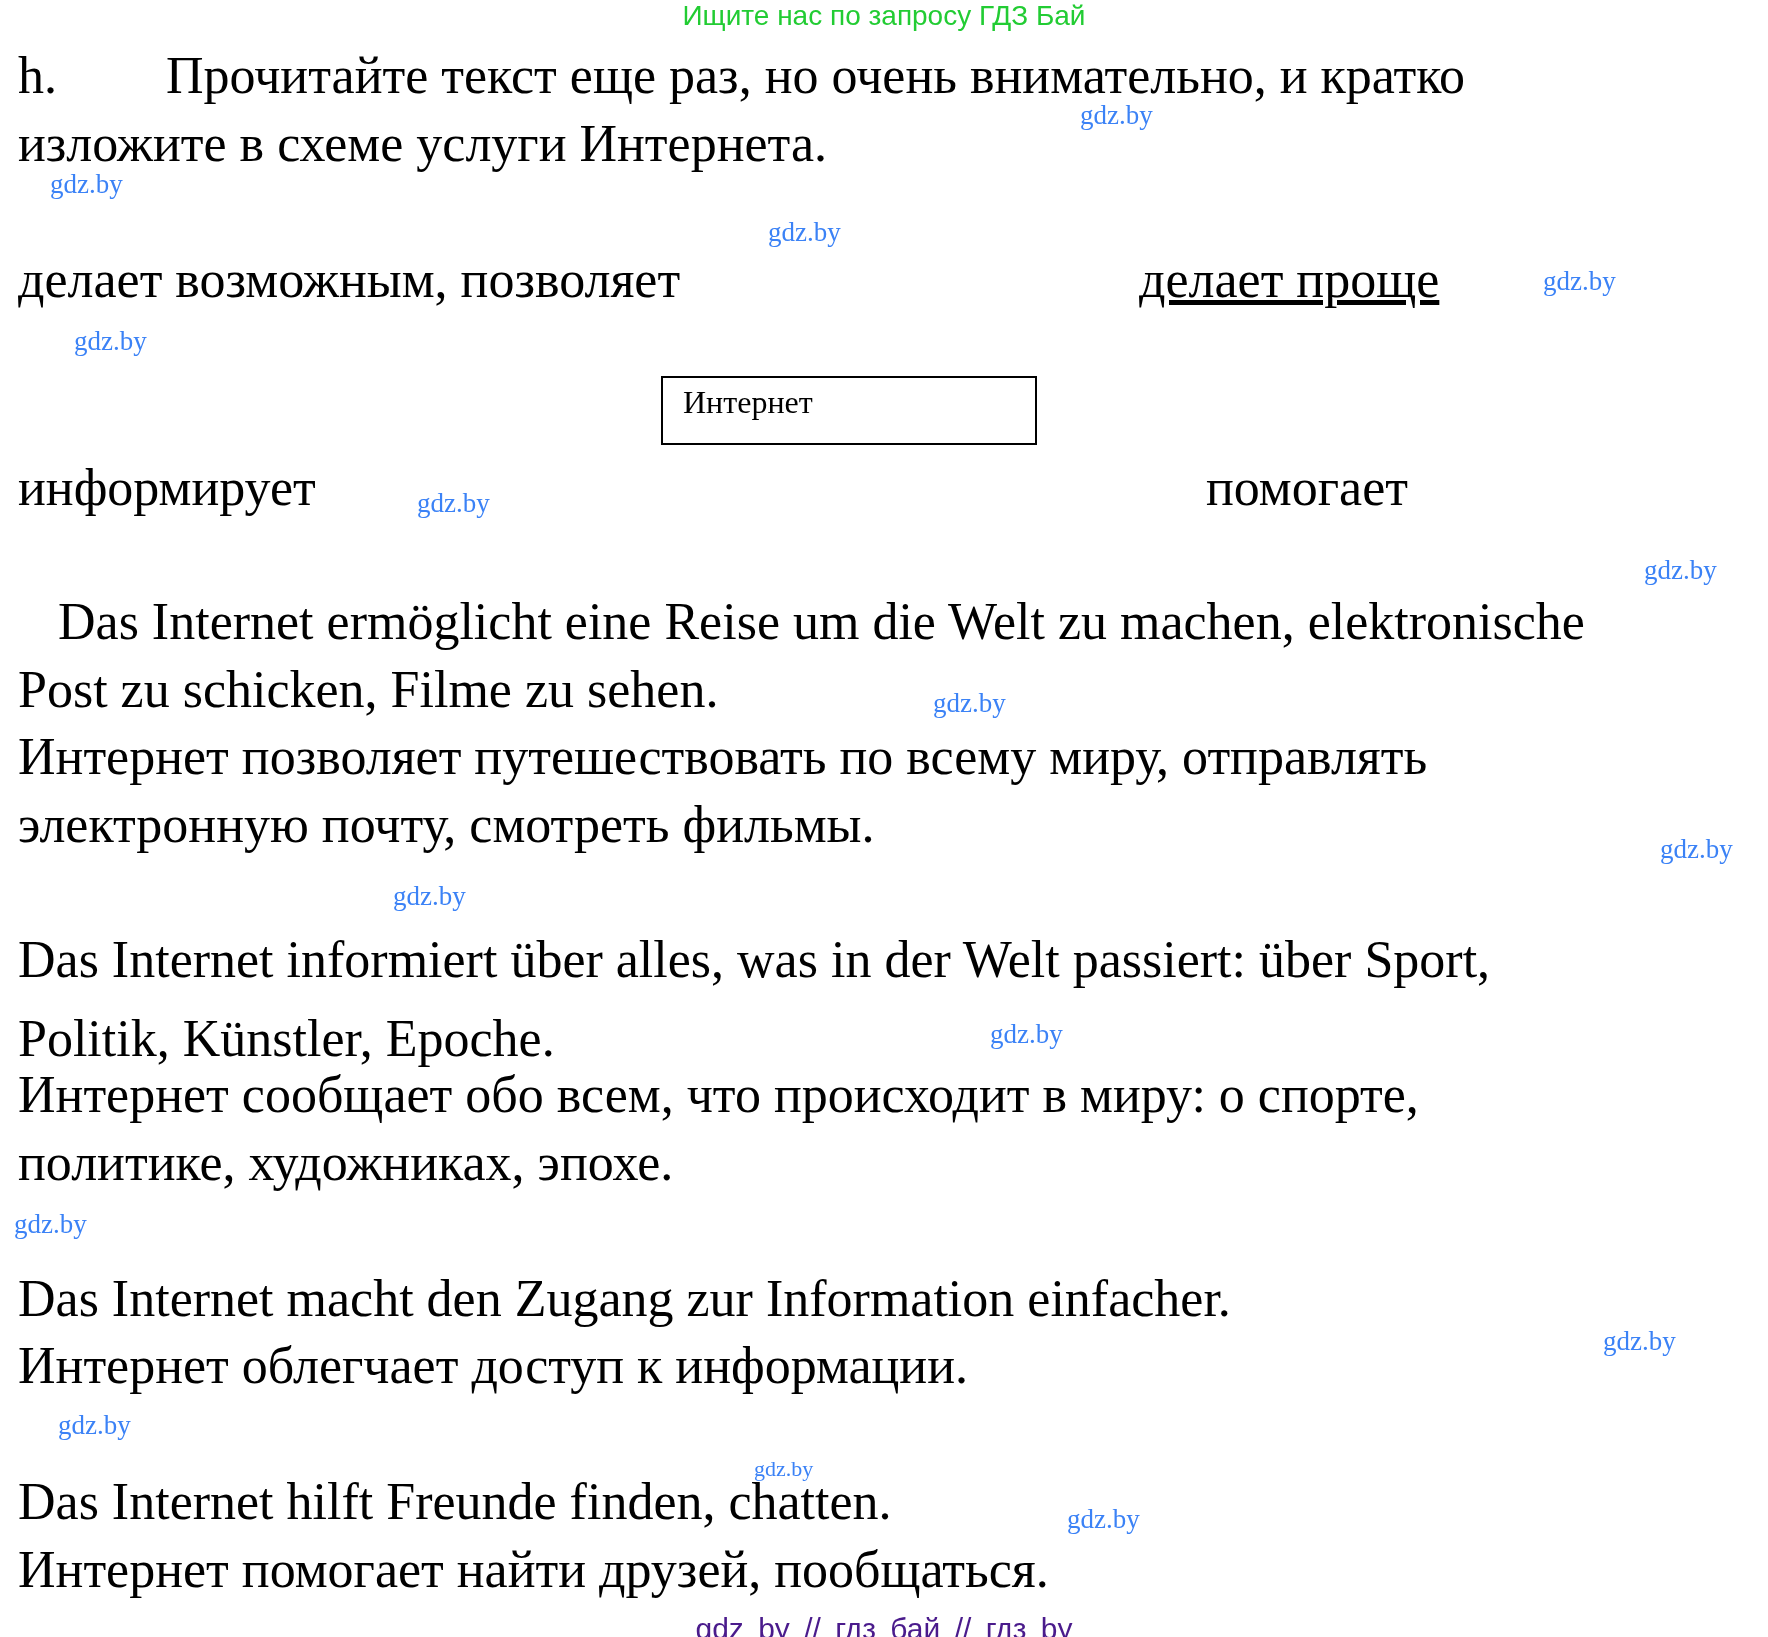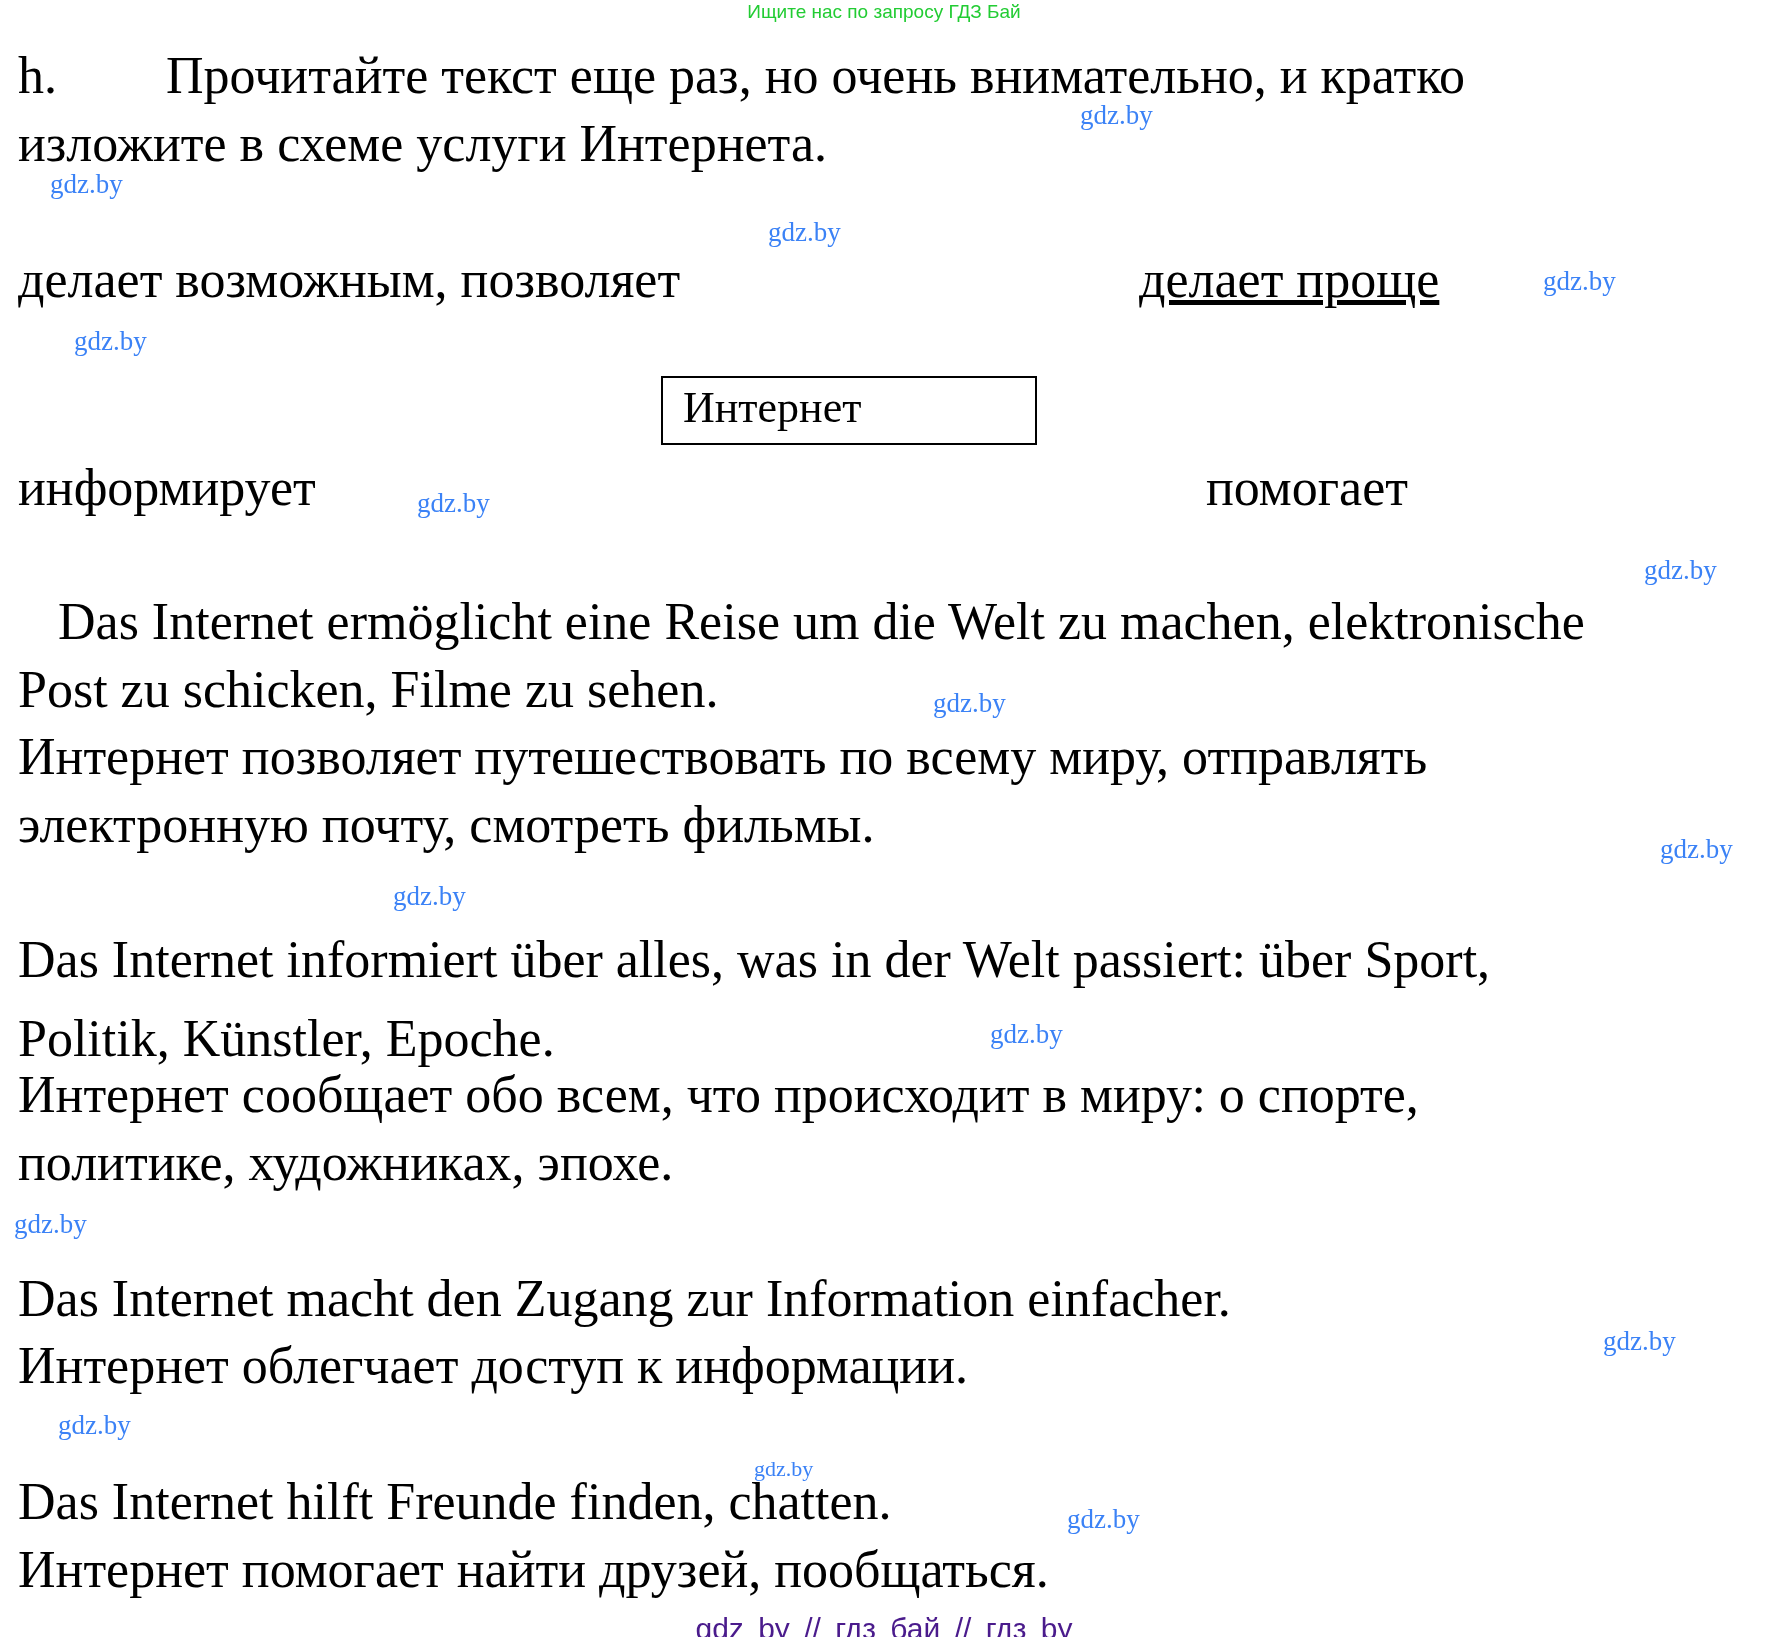--- a/index.html
+++ b/index.html
@@ -1,23 +1,23 @@
 <!DOCTYPE html>
 <html><head>
 <meta charset="utf-8">
 <style>
   html, body { margin:0; padding:0; background:#ffffff; }
   body { width:1768px; height:1637px; position:relative; overflow:hidden; }
   .serif { font-family:"Liberation Serif", "DejaVu Serif", serif; color:#000; position:absolute; white-space:nowrap; font-size:52px; line-height:1; }
   .wm { font-family:Liberation Serif, serif; color:#3b82f6; position:absolute; white-space:nowrap; font-size:27px; line-height:1; }
   .wm.small { font-size:22px; }
-  .topbanner { position:absolute; top:2px; left:0; width:1768px; text-align:center; font-family:"Liberation Sans", "DejaVu Sans", sans-serif; color:#22cc33; font-size:19px; line-height:1; }
+  .topbanner { position:absolute; top:2px; left:0; width:1768px; text-align:center; font-family:"Liberation Sans", "DejaVu Sans", sans-serif; color:#22cc33; font-size:28px; line-height:1; }
   .footer { position:absolute; top:1614px; left:0; width:1768px; text-align:center; font-family:"Liberation Sans", "DejaVu Sans", sans-serif; color:#4a1b8c; font-size:30px; line-height:1; word-spacing:6px; }
   .box { position:absolute; left:661px; top:376px; width:376px; height:69px; border:2px solid #000; box-sizing:border-box; }
-  .box span { position:absolute; left:20px; top:8px; font-family:"Liberation Serif", "DejaVu Serif", serif; font-size:44px; line-height:1; }
+  .box span { position:absolute; left:20px; top:8px; font-family:"Liberation Serif", "DejaVu Serif", serif; font-size:32px; line-height:1; }
 </style>
 </head>
 <body>
 
 <div class="topbanner">Ищите нас по запросу ГДЗ Бай</div>
 
 <div class="serif" style="left:18px;top:50px;">h.</div>
 <div class="serif" style="left:166px;top:50px;">Прочитайте текст еще раз, но очень внимательно, и кратко</div>
 <div class="serif" style="left:18px;top:118px;">изложите в схеме услуги Интернета.</div>
 

